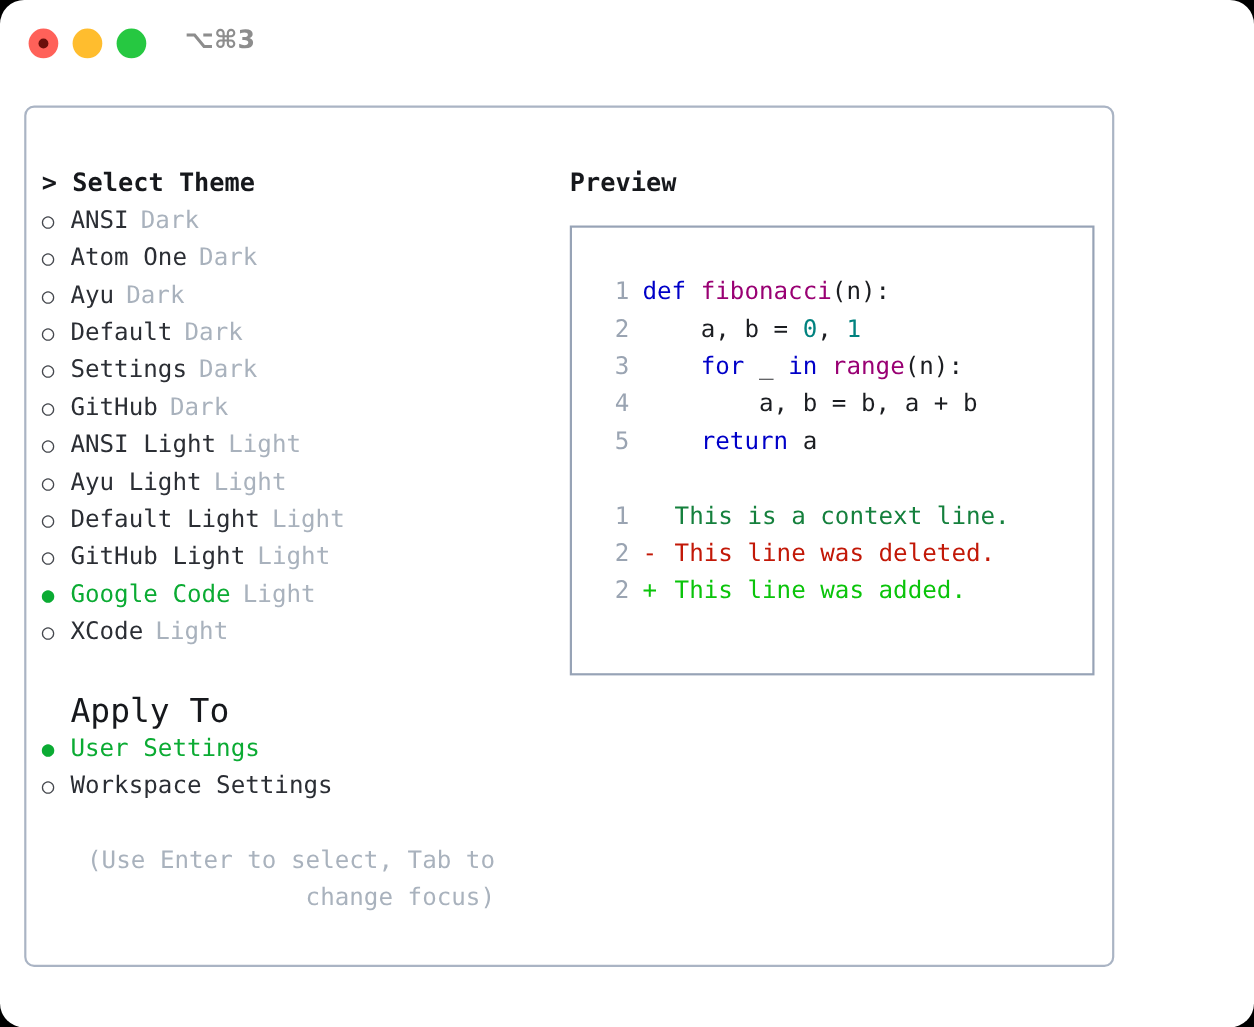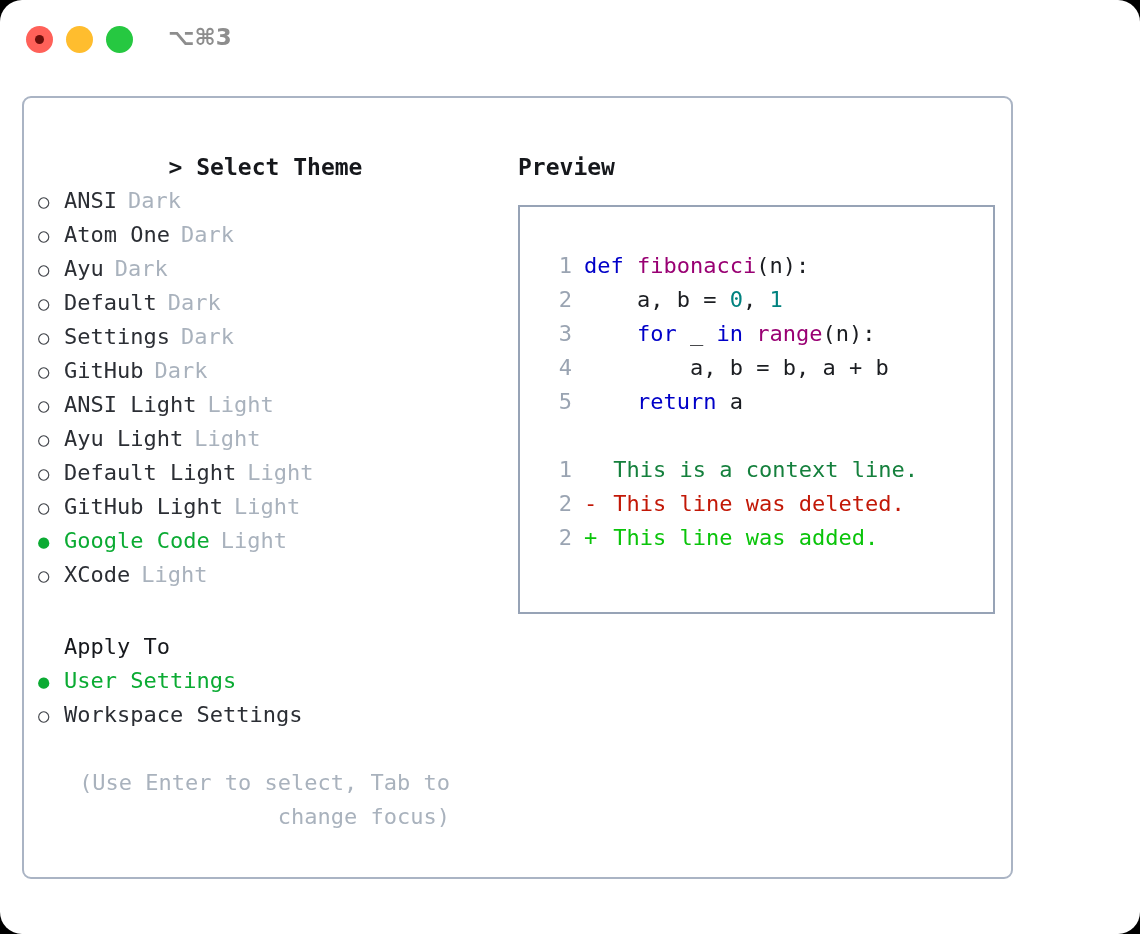--- a/index.html
+++ b/index.html
@@ -81,21 +81,20 @@
     left: 14px;
     top: 52px;
     width: 455px;
   }
   .list-head {
     font-size: 23px;
     font-weight: 700;
     color: #16181c;
     line-height: 34px;
     white-space: pre;
-    text-align: center;
   }
   .opt-row {
     display: flex;
     align-items: baseline;
     line-height: 34px;
     height: 34px;
     font-size: 22px;
     white-space: pre;
   }
   .bullet {
@@ -107,21 +106,21 @@
   .opt-row.sel .bullet { color: #0bab33; }
   .opt-label { color: #2b2e34; }
   .opt-row.sel .opt-label { color: #0bab33; }
   .opt-kind {
     color: #a9b2bd;
     margin-left: 11px;
   }
 
   .section-gap { height: 38px; }
   .section-head {
-    font-size: 22px;
+    font-size: 30px;
     color: #16181c;
     line-height: 34px;
     padding-left: 26px;
     white-space: pre;
   }
 
   #hint {
     margin-top: 34px;
     font-size: 22px;
     line-height: 34px;

